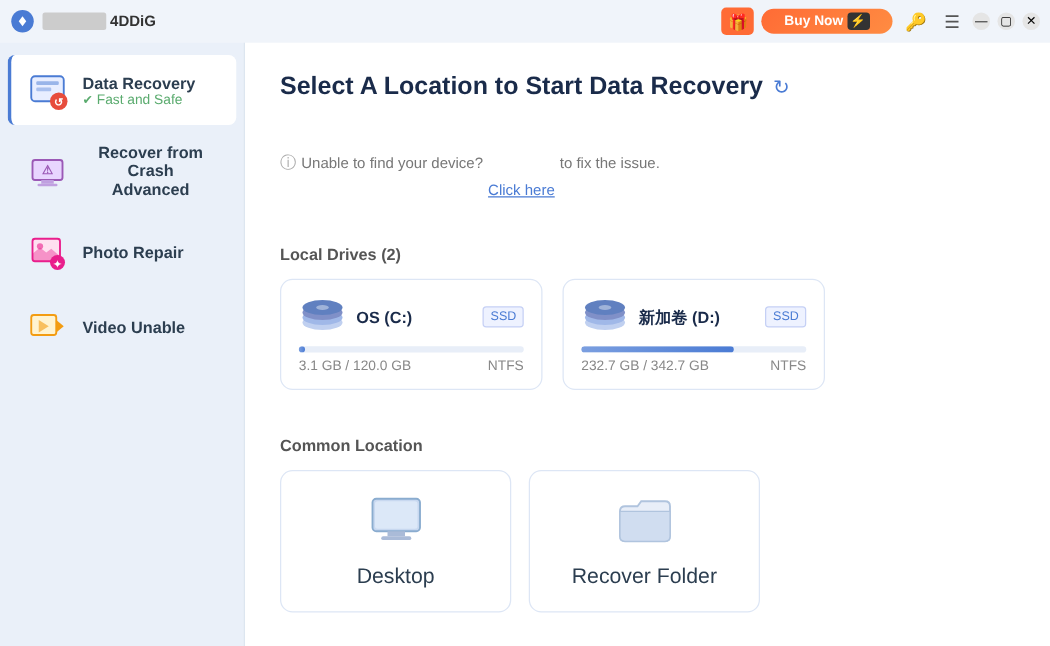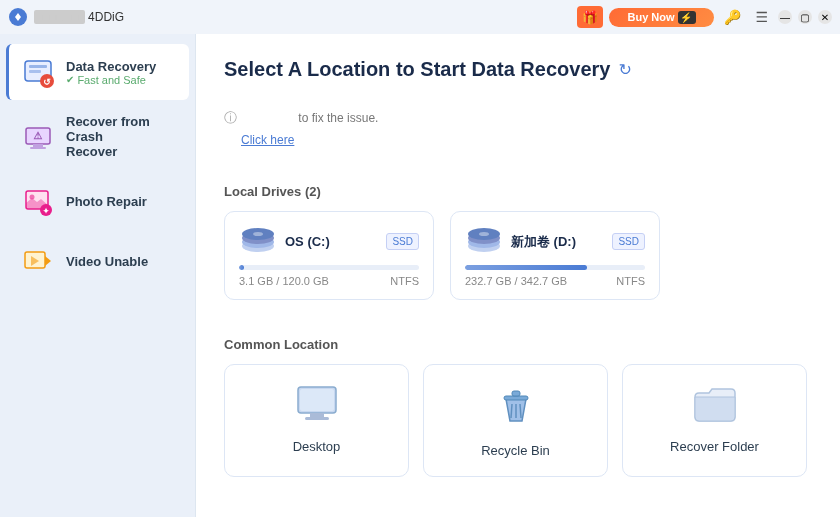--- a/index.html
+++ b/index.html
@@ -28,21 +28,21 @@
       align-items: center;
       gap: 6px;
     }
     .titlebar-logo {
       width: 20px;
       height: 20px;
     }
     .titlebar-title {
       font-size: 12px;
       color: #333;
-      font-weight: 400;
+      font-weight: 700;
     }
     .titlebar-right {
       display: flex;
       align-items: center;
       gap: 6px;
     }
     .gift-btn {
       background: #ff6b35;
       border: none;
       border-radius: 4px;
@@ -143,20 +143,21 @@
       flex-shrink: 0;
     }
     .sidebar-text {
       display: flex;
       flex-direction: column;
     }
     .sidebar-label {
       font-size: 13px;
       font-weight: 600;
       color: #2c3e50;
+      text-align: center;
     }
     .sidebar-sublabel {
       font-size: 11px;
       color: #5aab6e;
       display: flex;
       align-items: center;
       gap: 3px;
     }
     .check-icon {
       color: #5aab6e;
@@ -175,21 +176,21 @@
       flex: 1;
       background: white;
       padding: 24px 28px;
       overflow-y: auto;
     }
 
     .page-header {
       display: flex;
       align-items: center;
       gap: 8px;
-      margin-bottom: 8px;
+      margin-bottom: 20px;
     }
     .page-title {
       font-size: 20px;
       font-weight: 700;
       color: #1a2b4a;
     }
     .refresh-icon {
       color: #4a7bd4;
       font-size: 16px;
       cursor: pointer;
@@ -302,21 +303,21 @@
       align-items: center;
       gap: 10px;
       cursor: pointer;
       transition: border-color 0.2s;
     }
     .location-icon {
       font-size: 36px;
       line-height: 1;
     }
     .location-label {
-      font-size: 13px;
+      font-size: 17px;
       font-weight: 500;
       color: #2c3e50;
     }
   </style>
 </head>
 <body>
 
 <div class="titlebar">
   <div class="titlebar-left">
     <svg class="titlebar-logo" viewBox="0 0 20 20" fill="none">
@@ -372,21 +373,21 @@
           <rect x="5" y="8" width="24" height="16" rx="2" fill="#e8d5ff" stroke="#9b59b6" stroke-width="1.5"></rect>
           <rect x="12" y="24" width="10" height="3" fill="#c0a0e0"></rect>
           <rect x="9" y="27" width="16" height="2" rx="1" fill="#c0a0e0"></rect>
           <text x="17" y="19" text-anchor="middle" fill="#9b59b6" font-size="10" font-weight="bold">⚠</text>
         </svg>
       </div>
       <div class="sidebar-text">
         <span class="sidebar-label">
           <span>Recover from Crash</span>
         </span>
-        <span class="sidebar-label">Recover</span>
+        <span class="sidebar-label">Advanced</span>
       </div>
     </div>
 
     <div class="sidebar-item">
       <div class="sidebar-icon-wrapper">
         <svg width="34" height="34" viewBox="0 0 34 34">
           <rect x="5" y="7" width="22" height="18" rx="2" fill="#ffe0f0" stroke="#e91e8c" stroke-width="1.5"></rect>
           <circle cx="11" cy="13" r="2.5" fill="#e91e8c" opacity="0.6"></circle>
           <path d="M5 19 L11 14 L16 18 L20 15 L27 21 L27 25 L5 25 Z" fill="#e91e8c" opacity="0.4"></path>
           <circle cx="25" cy="26" r="6" fill="#e91e8c"></circle>
@@ -414,20 +415,21 @@
 
   <div class="content">
 
     <div class="page-header">
       <h1 class="page-title">Select A Location to Start Data Recovery</h1>
       <span class="refresh-icon">↻</span>
     </div>
 
     <div class="device-help">
       <span class="help-icon">ⓘ</span>
+      <span>Unable to find your device?</span>
       <span class="click-link">Click here</span>
       <span>to fix the issue.</span>
     </div>
 
     <div class="section-title">Local Drives (2)</div>
 
     <div class="drives-grid">
 
       <div class="drive-card">
         <div class="drive-card-top">
@@ -489,33 +491,20 @@
           <svg width="46" height="40" viewBox="0 0 46 40">
             <rect x="4" y="4" width="38" height="26" rx="3" fill="#c8d8f0" stroke="#8aaccf" stroke-width="1.5"></rect>
             <rect x="6" y="6" width="34" height="22" rx="2" fill="#dce8f8"></rect>
             <rect x="16" y="30" width="14" height="4" fill="#aabbd8"></rect>
             <rect x="11" y="34" width="24" height="3" rx="1.5" fill="#aabbd8"></rect>
           </svg>
         </span>
         <span class="location-label">Desktop</span>
       </div>
 
-      <div class="location-card">
-        <span class="location-icon">
-          <svg width="44" height="44" viewBox="0 0 44 44">
-            <path d="M16 38 L12 16 L32 16 L28 38 Z" fill="#a0c0e8" stroke="#6090c0" stroke-width="1.5"></path>
-            <rect x="10" y="13" width="24" height="4" rx="2" fill="#7aaad8" stroke="#5088b8" stroke-width="1"></rect>
-            <rect x="18" y="8" width="8" height="5" rx="2" fill="#7aaad8" stroke="#5088b8" stroke-width="1"></rect>
-            <line x1="18" y1="21" x2="17" y2="35" stroke="#6090c0" stroke-width="1.5"></line>
-            <line x1="22" y1="21" x2="22" y2="35" stroke="#6090c0" stroke-width="1.5"></line>
-            <line x1="26" y1="21" x2="27" y2="35" stroke="#6090c0" stroke-width="1.5"></line>
-          </svg>
-        </span>
-        <span class="location-label">Recycle Bin</span>
-      </div>
 
       <div class="location-card">
         <span class="location-icon">
           <svg width="48" height="40" viewBox="0 0 48 40">
             <path d="M4 14 Q4 10 8 10 L18 10 L21 6 L40 6 Q44 6 44 10 L44 34 Q44 38 40 38 L8 38 Q4 38 4 34 Z" fill="#e8eef8" stroke="#b0c4de" stroke-width="1.5"></path>
             <path d="M4 14 L44 14 L44 34 Q44 38 40 38 L8 38 Q4 38 4 34 Z" fill="#d0ddf0" stroke="#b0c4de" stroke-width="1"></path>
           </svg>
         </span>
         <span class="location-label">Recover Folder</span>
       </div>

